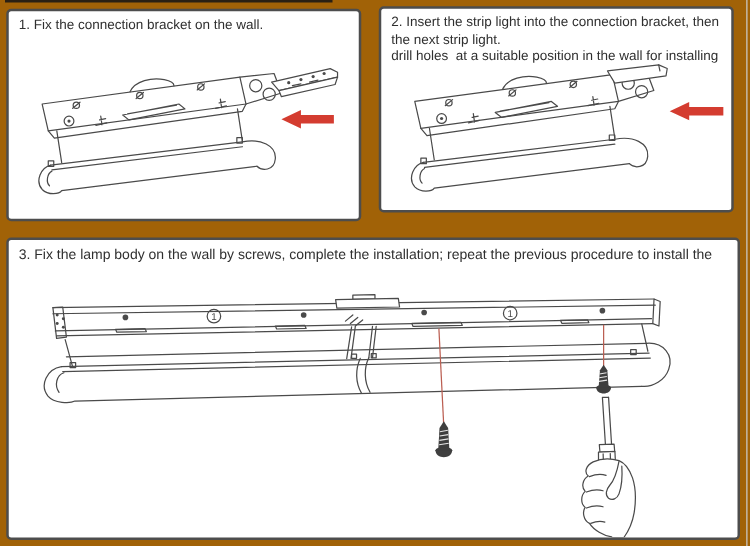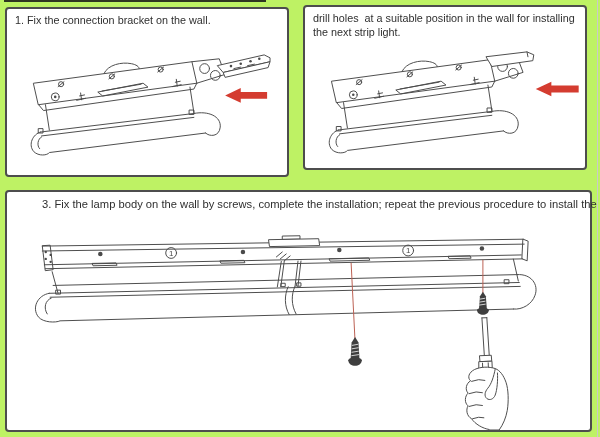--- a/index.html
+++ b/index.html
@@ -1,24 +1,24 @@
 <!DOCTYPE html>
 <html><head>
 <meta charset="utf-8">
 <style>
   html,body{margin:0;padding:0;background:#fafafa;}
-  #page{position:relative;width:600px;height:437px;background:#bef264;overflow:hidden;
+  #page{position:relative;width:600px;height:437px;background:#a16207;overflow:hidden;
         font-family:"Liberation Sans", sans-serif;color:#2f2f2f;}
   .panel{position:absolute;box-sizing:border-box;border:2px solid #4d4d4d;border-radius:4px;background:#fff;}
   #panel-1{left:5px;top:7px;width:284px;height:170px;}
   #panel-2{left:303px;top:5px;width:284px;height:165px;}
   #panel-3{left:5px;top:190px;width:587px;height:242px;}
   .steptext{position:relative;z-index:2;padding:5px 8px 0 8px;font-size:10.8px;line-height:13.6px;}
   .steptext .tline{white-space:pre;}
-  #panel-3 .steptext{font-size:11.2px;line-height:14px;margin-left:27px;}
+  #panel-3 .steptext{font-size:11.2px;line-height:14px;}
   .art{position:absolute;left:0;top:0;width:100%;height:100%;z-index:1;}
   .ln{fill:none;stroke:#4a4a4a;stroke-width:1;stroke-linecap:round;stroke-linejoin:round;}
   .lnf{fill:#ffffff;stroke:#4a4a4a;stroke-width:1;stroke-linejoin:round;}
   .dot{fill:#4a4a4a;stroke:none;}
   .mknum{font-family:"Liberation Sans",sans-serif;font-size:8px;fill:#4a4a4a;}
   .scan-artifact-top{position:absolute;left:4px;top:0;width:262px;height:2px;background:#151515;opacity:.85;}
   .scan-artifact-right{position:absolute;left:597px;top:0;width:1px;height:437px;background:#c9c9c9;}
 </style>
 </head>
 <body>
@@ -75,22 +75,23 @@
       </g>
 
       <g>
         <polygon points="222,88.5 238,81 238,85 265,85 265,92 238,92 238,96" fill="#d43c30"></polygon>
       </g>
     </svg>
   </section>
 
   <section class="panel" id="panel-2">
     <div class="steptext">
+      <div class="tline">2. Insert the strip light into the connection bracket, then</div>
+      <div class="tline">the next strip light.</div>
       <div class="tline">drill holes  at a suitable position in the wall for installing</div>
-      <div class="tline">the next strip light.</div>
     </div>
     <svg class="art" viewBox="0 0 284 165" aria-hidden="true">
       <use href="#fixture-art"></use>
 
       <g>
         <path class="lnf" d="M184,51 L226,46 L233,49 L232,55 L190,61 Z"></path>
         <path class="ln" d="M226,46 L227,51"></path>
       </g>
 
       <g>

